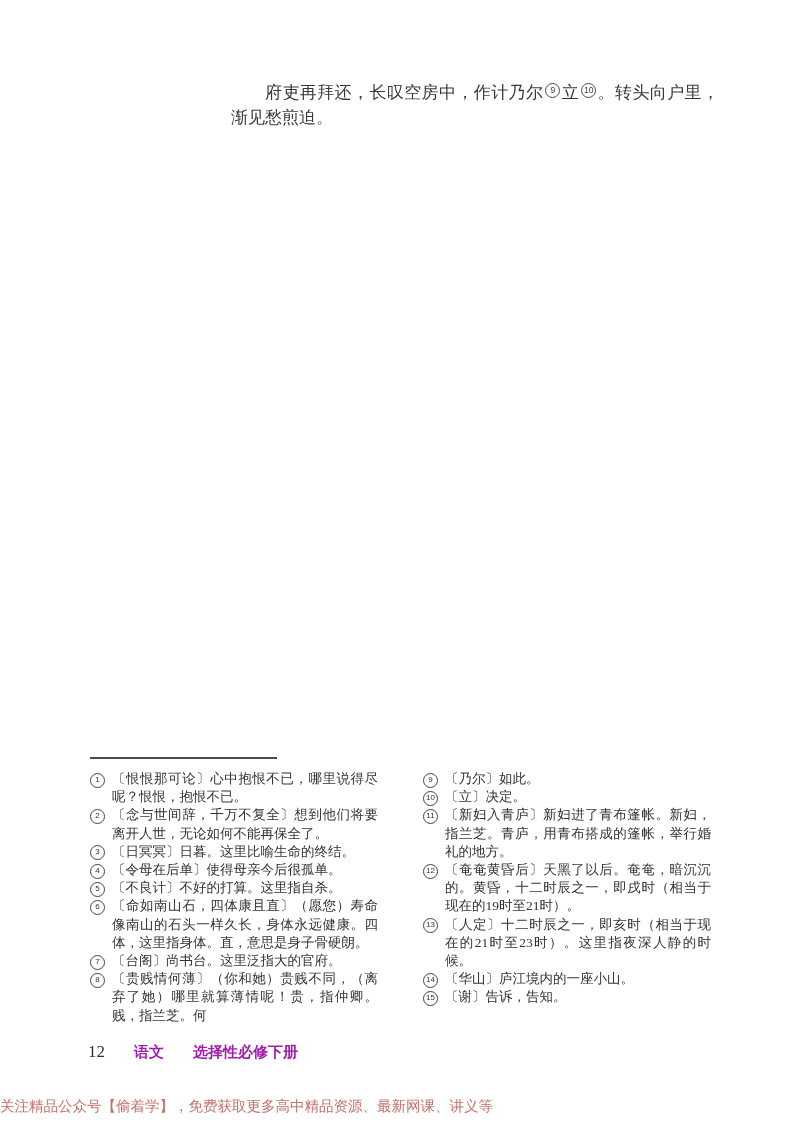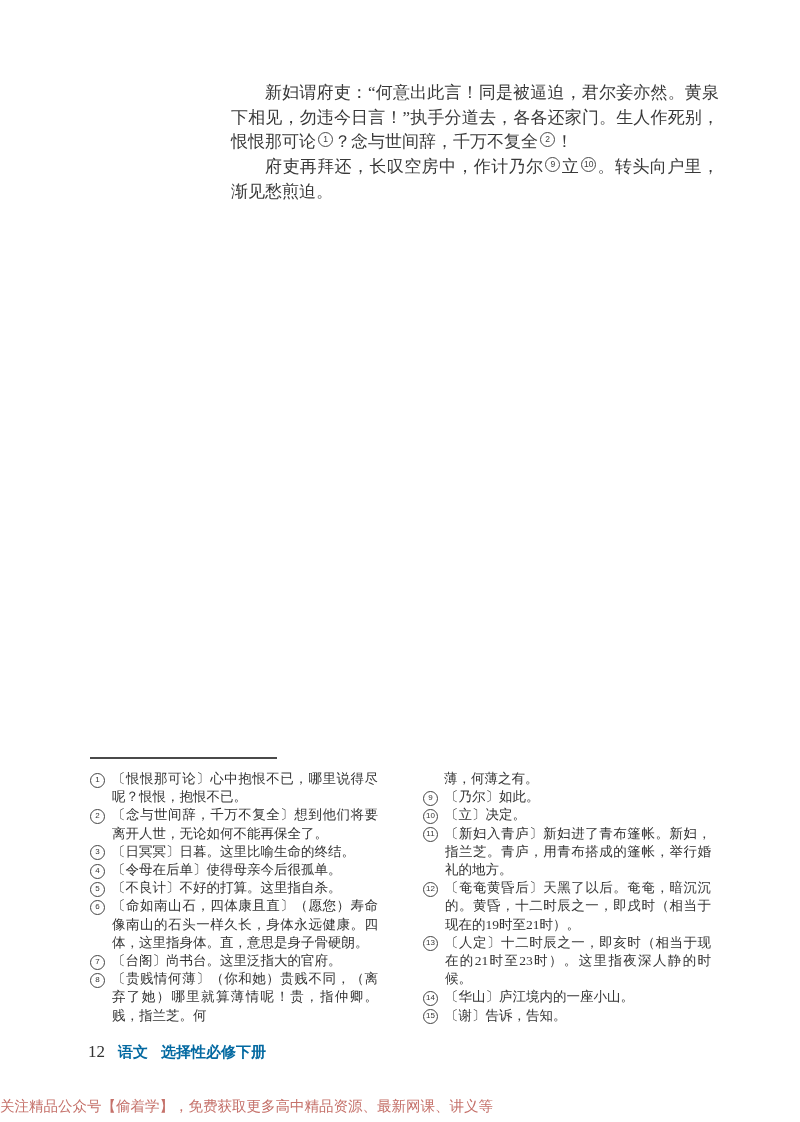--- a/index.html
+++ b/index.html
@@ -78,41 +78,40 @@
     left: 88px; top: 1042px;
     display: flex;
     align-items: baseline;
     color: #333333;
   }
   .footer .pagenum { font-size: 17px; font-family: "Liberation Serif", serif; }
   .footer .subj, .footer .book {
     font-family: "Liberation Sans", sans-serif;
     font-weight: bold;
     font-size: 15px;
-    color: #0369a1;
-    margin-left: 13px;
+    color: #a21caf;
+    margin-left: 29px;
   }
 
   
   .watermark {
     position: absolute;
     left: 0; top: 1097px;
     width: 100%;
     font-size: 14.5px;
     color: #c5716a;
     font-family: "Liberation Serif", serif;
   }
 </style>
 </head>
 <body>
 
 <div class="page">
 
   <div class="main-text" id="main-text">
-      <p>新妇谓府吏：“何意出此言！同是被逼迫，君尔妾亦然。黄泉下相见，勿违今日言！”执手分道去，各各还家门。生人作死别，恨恨那可论<span class="sup-ref">1</span>？念与世间辞，千万不复全<span class="sup-ref">2</span>！</p>
       <p>府吏再拜还，长叹空房中，作计乃尔<span class="sup-ref">9</span>立<span class="sup-ref">10</span>。转头向户里，渐见愁煎迫。</p>
     </div>
 
   <div class="fn-rule"></div>
 
   <div class="footnotes">
     <div class="fn-col" id="fn-left">
         <div class="fn-item">
           <span class="fn-num">1</span>
           <span class="fn-text">〔恨恨那可论〕心中抱恨不已，哪里说得尽呢？恨恨，抱恨不已。</span>
@@ -140,23 +139,20 @@
         <div class="fn-item">
           <span class="fn-num">7</span>
           <span class="fn-text">〔台阁〕尚书台。这里泛指大的官府。</span>
         </div>
         <div class="fn-item">
           <span class="fn-num">8</span>
           <span class="fn-text">〔贵贱情何薄〕（你和她）贵贱不同，（离弃了她）哪里就算薄情呢！贵，指仲卿。贱，指兰芝。何</span>
         </div>
       </div>
     <div class="fn-col" id="fn-right">
-        <div class="fn-item fn-cont">
-          <span class="fn-text">薄，何薄之有。</span>
-        </div>
         <div class="fn-item">
           <span class="fn-num">9</span>
           <span class="fn-text">〔乃尔〕如此。</span>
         </div>
         <div class="fn-item">
           <span class="fn-num">10</span>
           <span class="fn-text">〔立〕决定。</span>
         </div>
         <div class="fn-item">
           <span class="fn-num">11</span>

